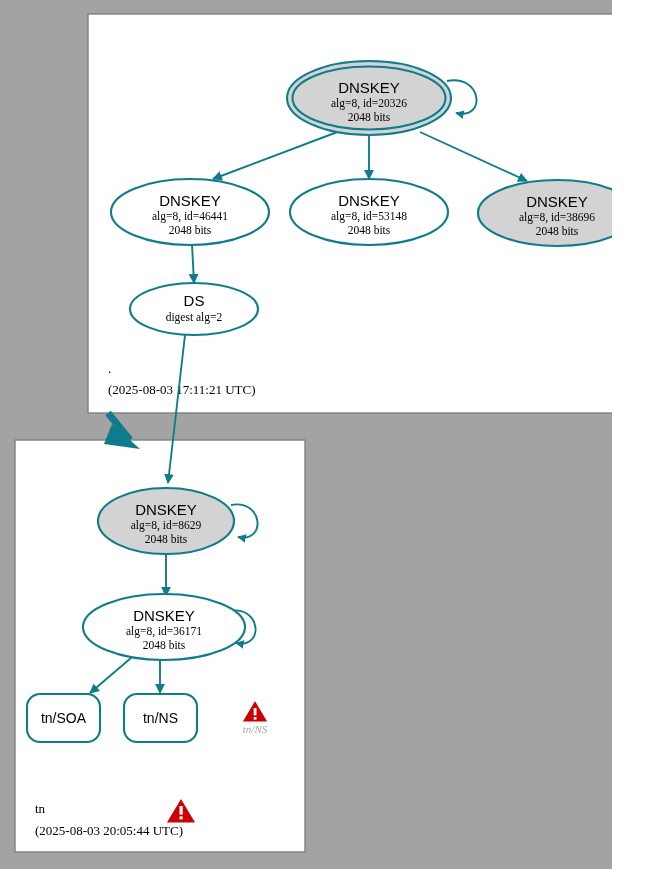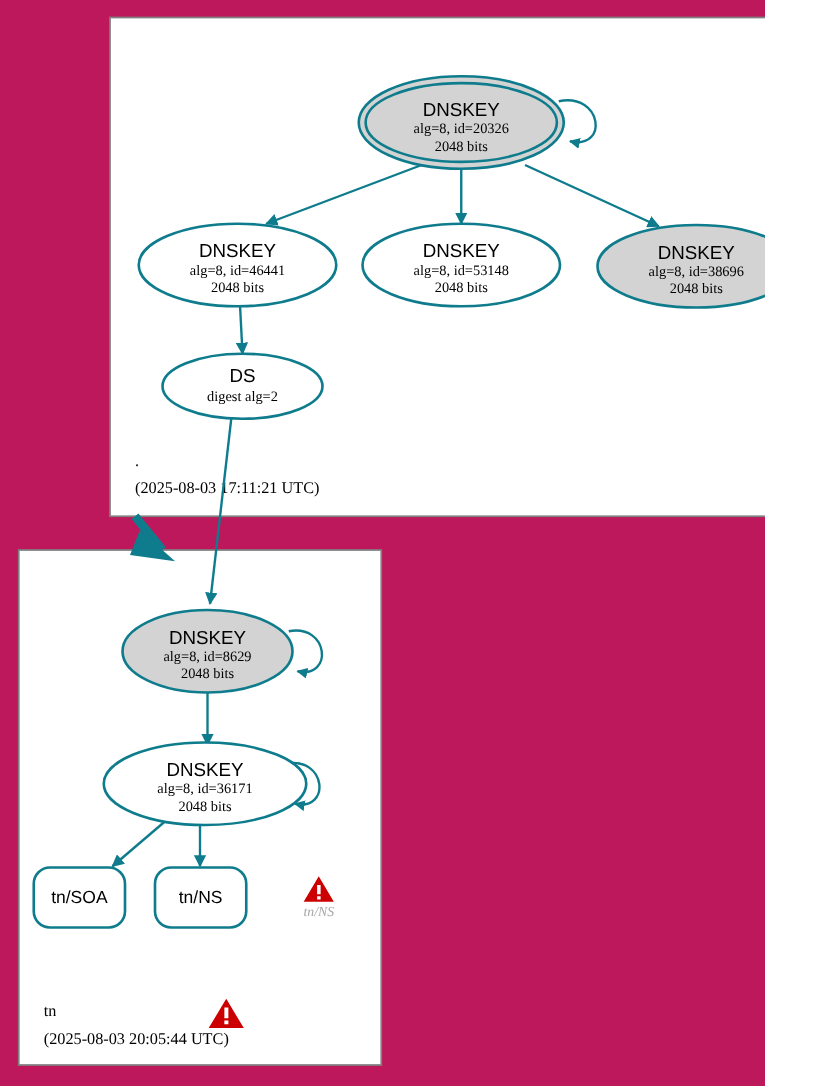--- a/index.html
+++ b/index.html
@@ -7,21 +7,21 @@
     padding: 0;
     background: #ffffff;
   }
   body {
     font-family: "Liberation Sans", sans-serif;
   }
   #canvas {
     position: relative;
     width: 612px;
     height: 869px;
-    background: #be185d;
+    background: #a3a3a3;
     overflow: hidden;
   }
   svg {
     display: block;
   }
   .zone-box {
     fill: #ffffff;
     stroke: #808080;
     stroke-width: 1.4;
   }

